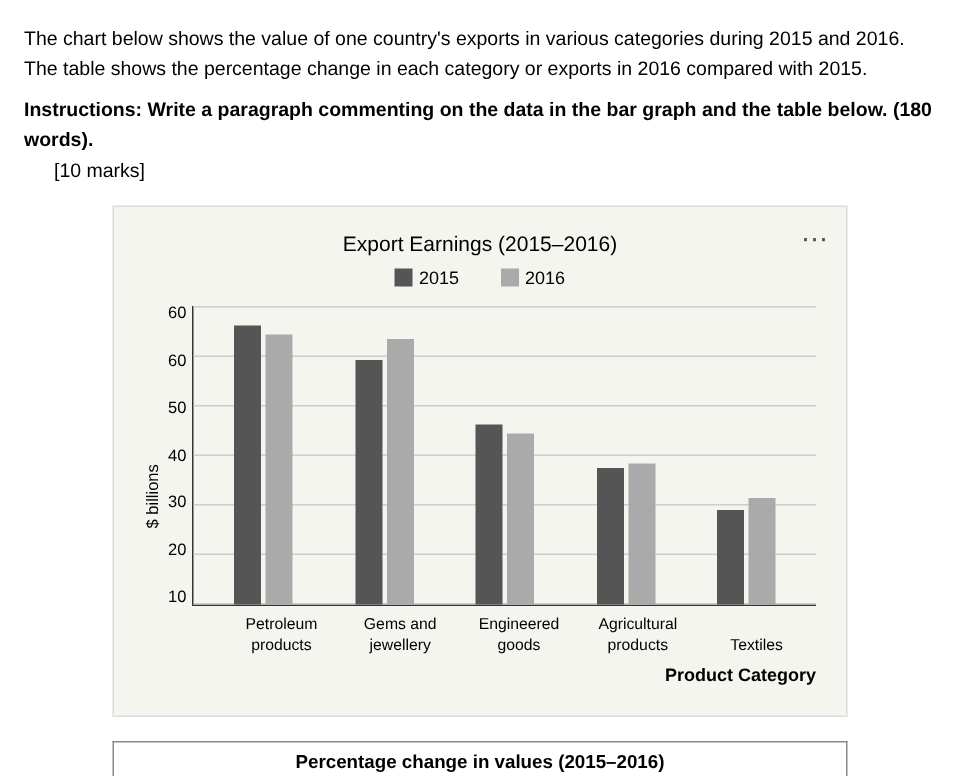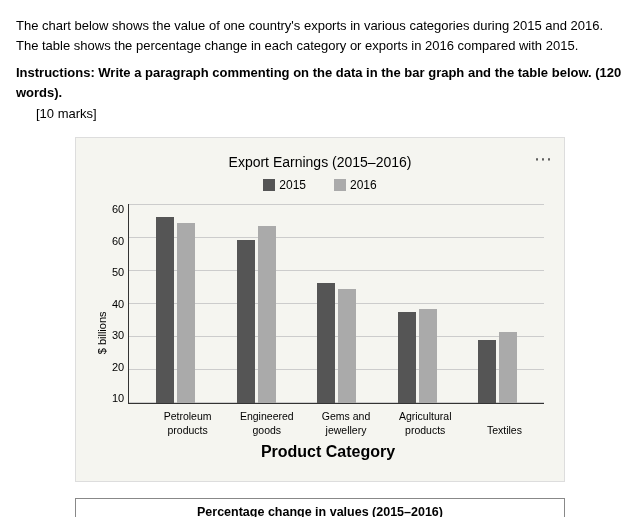--- a/index.html
+++ b/index.html
@@ -143,23 +143,23 @@
       padding-left: 36px;
       align-items: flex-end;
     }
     .x-label {
       flex: 1;
       text-align: center;
       font-size: 10.5px;
       line-height: 1.3;
     }
     .x-axis-title {
-      text-align: center;
+      text-align: right;
       font-weight: bold;
-      font-size: 16px;
+      font-size: 12px;
       margin-top: 6px;
     }
     
     .table-section {
       width: 490px;
       margin: 16px auto 0 auto;
     }
     .data-table {
       width: 100%;
       border-collapse: collapse;
@@ -170,21 +170,21 @@
       font-weight: bold;
       text-align: center;
       padding: 6px 8px;
       border: 1.5px solid #888;
     }
   </style>
 </head>
 <body>
 
 <p class="intro-text">The chart below shows the value of one country's exports in various categories during 2015 and 2016. The table shows the percentage change in each category or exports in 2016 compared with 2015.</p>
-<p class="instructions">Instructions: Write a paragraph commenting on the data in the bar graph and the table below. (120 words).</p>
+<p class="instructions">Instructions: Write a paragraph commenting on the data in the bar graph and the table below. (180 words).</p>
 <p class="marks">[10 marks]</p>
 
 <div class="chart-container">
   <span class="three-dots">⋯</span>
   <div class="chart-title">Export Earnings (2015–2016)</div>
 
   <div class="legend">
     <div class="legend-item">
       <span class="legend-box" style="background:#555;"></span>
       <span>2015</span>
@@ -237,22 +237,22 @@
               </div>
               <div class="bar-group">
                 <div class="bar" style="height: 63px; background: rgb(85, 85, 85);"></div>
                 <div class="bar" style="height: 71px; background: rgb(170, 170, 170);"></div>
               </div>
             </div>
         </div>
       </div>
       <div class="x-axis-labels" id="x-axis-labels">
           <div class="x-label">Petroleum<br>products</div>
+          <div class="x-label">Gems and<br>jewellery</div>
           <div class="x-label">Engineered<br>goods</div>
-          <div class="x-label">Gems and<br>jewellery</div>
           <div class="x-label">Agricultural<br>products</div>
           <div class="x-label">Textiles<br></div>
         </div>
       <div class="x-axis-title">Product Category</div>
     </div>
   </div>
 </div>
 
 <div class="table-section">
   <table class="data-table">

